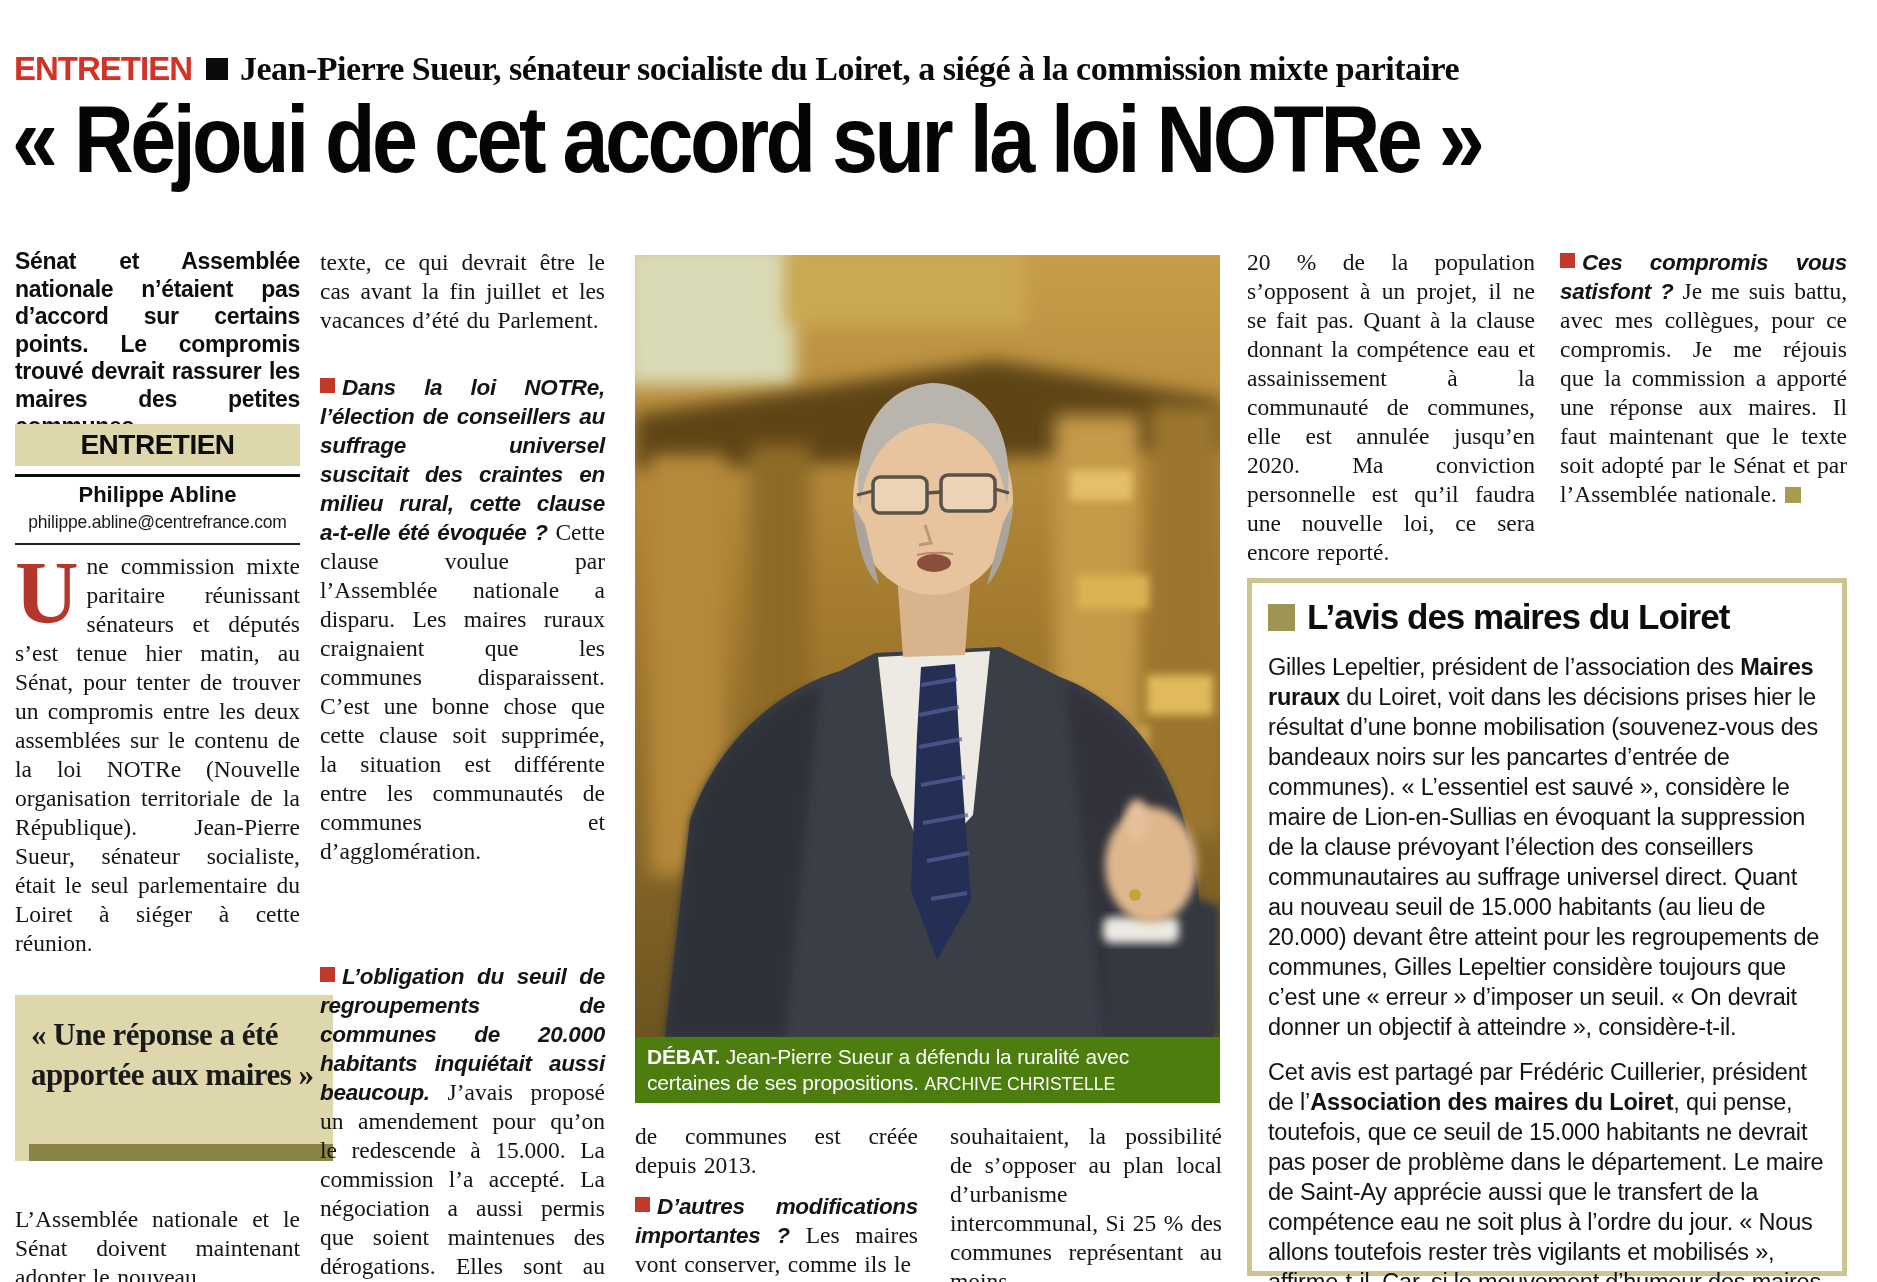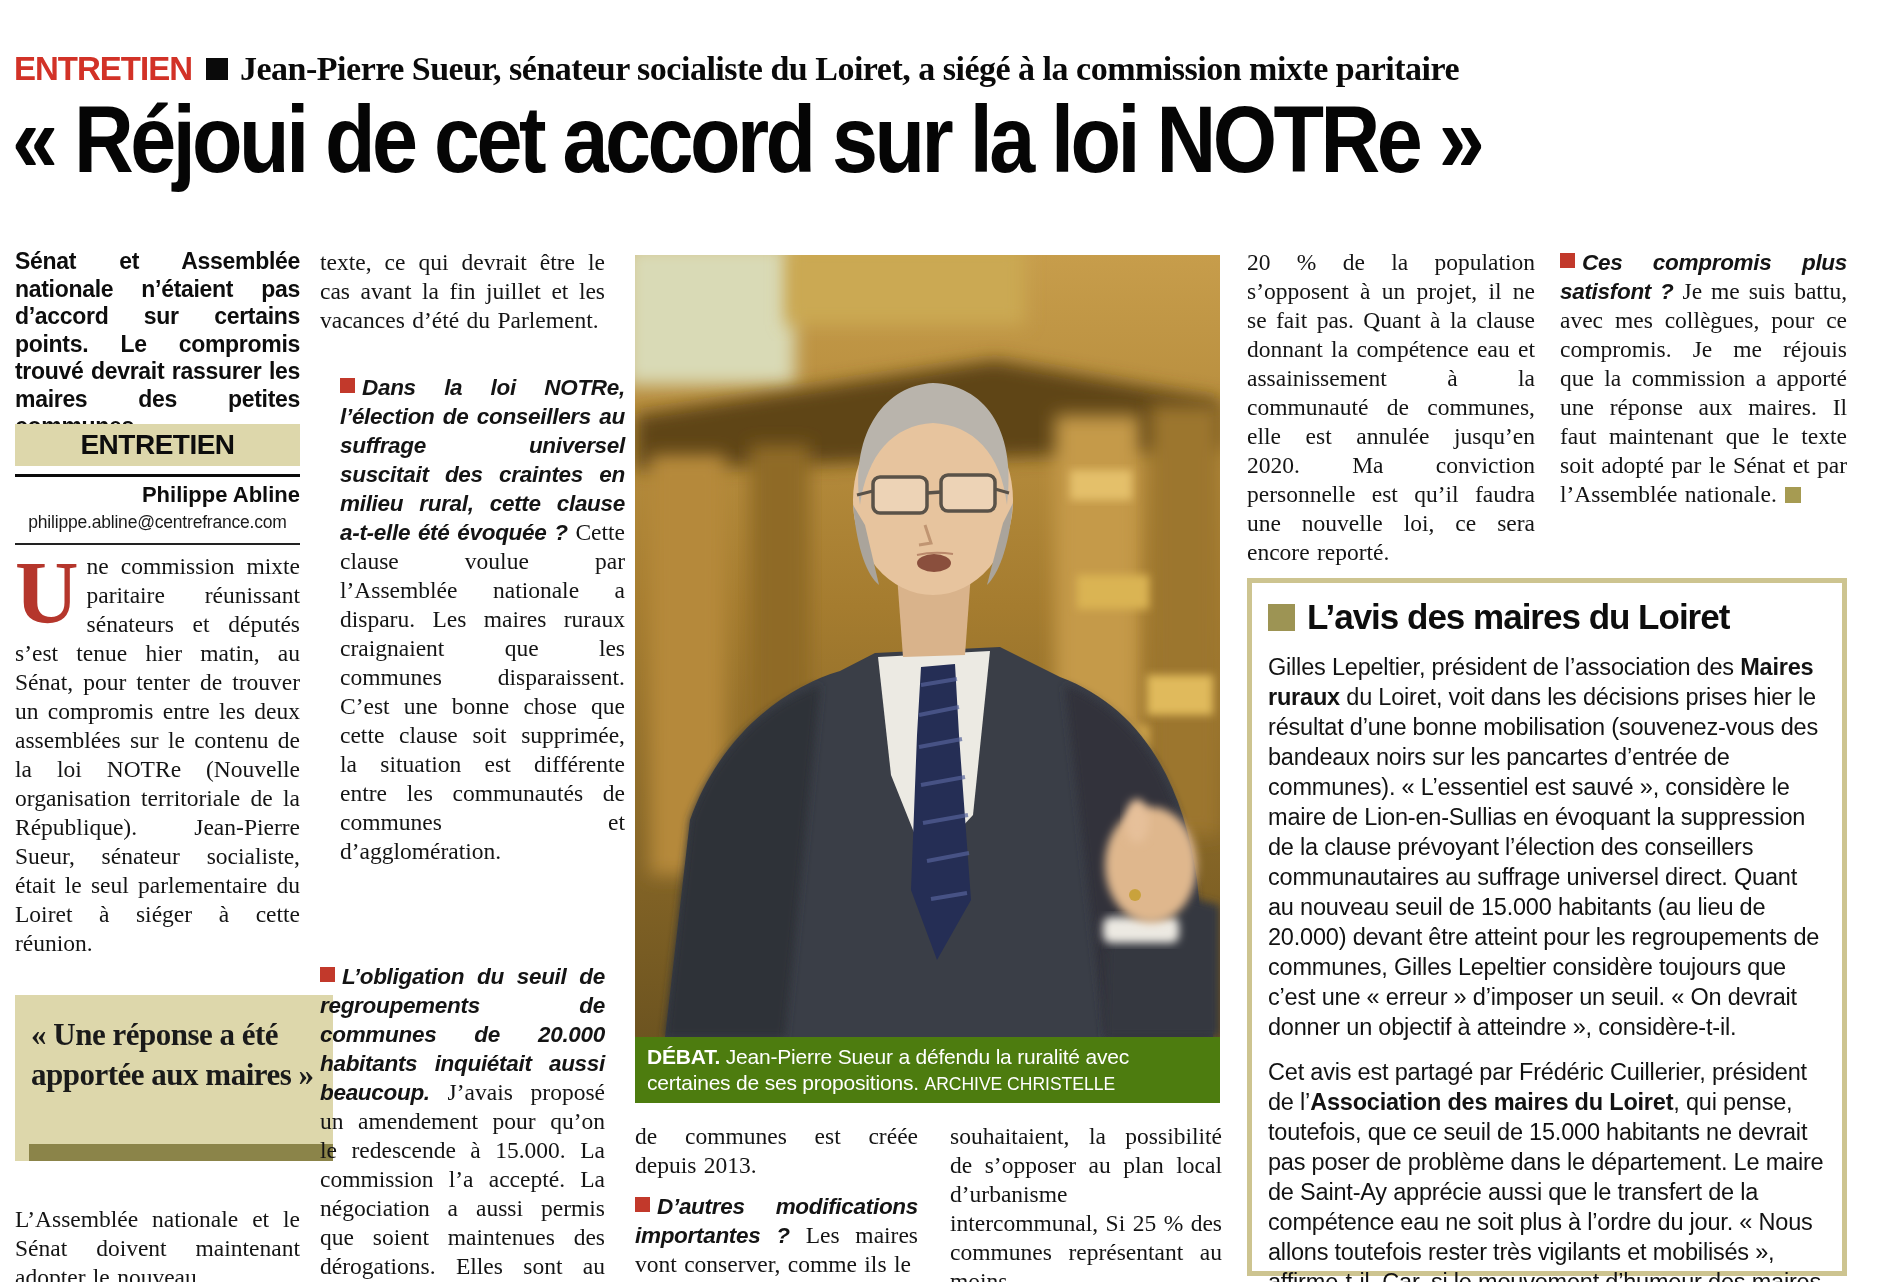--- a/index.html
+++ b/index.html
@@ -50,21 +50,21 @@
     left:15px;top:248px;width:285px;
     font-weight:bold;font-size:23px;line-height:27.5px;text-align:justify;
     letter-spacing:-0.3px;color:#0d0d0d;hyphens:auto;-webkit-hyphens:auto;
   }
   .entbox{
     left:15px;top:424px;width:285px;height:42px;background:#ddd7ab;
     text-align:center;font-weight:bold;font-size:28px;line-height:42px;
     letter-spacing:-0.5px;color:#0d0d0d;
   }
   .rule-thick{left:15px;top:474px;width:285px;height:3px;background:#0a0a0a;}
-  .byline{left:15px;top:482px;width:285px;text-align:right;
+  .byline{left:15px;top:482px;width:285px;text-align:center;
     font-weight:bold;font-size:22px;color:#0d0d0d;}
   .email{left:15px;top:512px;width:285px;text-align:center;
     font-size:17.5px;color:#1a1a1a;letter-spacing:-0.2px;}
   .rule-thin{left:15px;top:543px;width:285px;height:1.5px;background:#222;}
   .bodycopy{left:15px;top:552px;width:285px;}
   .dropcap{
     float:left;color:#b5362c;font-family:"Liberation Serif",serif;
     font-weight:bold;font-size:88px;line-height:74px;margin:4px 8px 0 0;
   }
   .pullquote{
@@ -73,21 +73,21 @@
   }
   .pullquote .pqtext{
     font-family:"Liberation Serif",serif;font-weight:bold;
     font-size:31px;line-height:40px;color:#1a1a1a;letter-spacing:-0.5px;
   }
   .pqbar{position:absolute;bottom:0;left:14px;right:0;height:17px;background:#8b8449;}
   .tail{left:15px;top:1205px;width:285px;}
 
   
   .c2p1{left:320px;top:248px;width:285px;}
-  .c2qa1{left:340px;top:373px;width:285px;}
+  .c2qa1{left:320px;top:373px;width:285px;}
   .c2qa2{left:320px;top:962px;width:285px;}
 
   
   .photo{left:635px;top:255px;width:585px;height:782px;overflow:hidden;background:#a87f33;}
   .caption{
     left:635px;top:1037px;width:585px;height:66px;background:#4d7c0f;
     box-sizing:border-box;padding:7px 12px 0 12px;color:#fff;
     font-size:21px;line-height:26px;letter-spacing:-0.2px;text-align:left;
   }
   .caption .clabel{font-weight:bold;}
@@ -226,21 +226,21 @@
 <div class="abs c3p1 serif">de communes est créée depuis 2013.</div>
 <div class="abs c3qa serif">
   <p class="qa"><span class="sq"></span><span class="q">D’autres modifications importantes ?</span>
     <span class="ans">Les maires vont conserver, comme ils le</span></p>
 </div>
 <div class="abs c4p serif">souhaitaient, la possibilité de s’opposer au plan local d’urbanisme intercommunal, Si 25 % des communes représentant au moins</div>
 
 <div class="abs c5p serif">20 % de la population s’opposent à un projet, il ne se fait pas. Quant à la clause donnant la compétence eau et assainissement à la communauté de communes, elle est annulée jusqu’en 2020. Ma conviction personnelle est qu’il faudra une nouvelle loi, ce sera encore reporté.</div>
 
 <div class="abs c6qa serif">
-  <p class="qa"><span class="sq"></span><span class="q">Ces compromis plus satisfont ?</span>
+  <p class="qa"><span class="sq"></span><span class="q">Ces compromis vous satisfont ?</span>
     <span class="ans">Je me suis battu, avec mes collègues, pour ce compromis. Je me réjouis que la commission a apporté une réponse aux maires. Il faut maintenant que le texte soit adopté par le Sénat et par l’Assemblée nationale.</span><span class="endsq"></span></p>
 </div>
 
 <div class="abs sidebox">
   <div class="sidetitle"><span class="goldsq"></span><span>L’avis des maires du Loiret</span></div>
   <div class="sidebody">
     <p><span>Gilles Lepeltier, président de l’association des </span><span class="b">Maires ruraux</span><span> du Loiret, voit dans les décisions prises hier le résultat d’une bonne mobilisation (souvenez-vous des bandeaux noirs sur les pancartes d’entrée de communes). « L’essentiel est sauvé », considère le maire de Lion-en-Sullias en évoquant la suppression de la clause prévoyant l’élection des conseillers communautaires au suffrage universel direct. Quant au nouveau seuil de 15.000 habitants (au lieu de 20.000) devant être atteint pour les regroupements de communes, Gilles Lepeltier considère toujours que c’est une « erreur » d’imposer un seuil. « On devrait donner un objectif à atteindre », considère-t-il.</span></p>
     <p><span>Cet avis est partagé par Frédéric Cuillerier, président de l’</span><span class="b">Association des maires du Loiret</span><span>, qui pense, toutefois, que ce seuil de 15.000 habitants ne devrait pas poser de problème dans le département. Le maire de Saint-Ay apprécie aussi que le transfert de la compétence eau ne soit plus à l’ordre du jour. « Nous allons toutefois rester très vigilants et mobilisés », affirme-t-il. Car, si le mouvement d’humeur des maires ayant conduit à cet accord a permis, selon le président de l’AML, de sauver « plusieurs milliers de communes », leur santé économique reste toujours menacée par « la baisse drastique, injuste des dotations de l’État ».</span></p>
   </div>
 </div>

